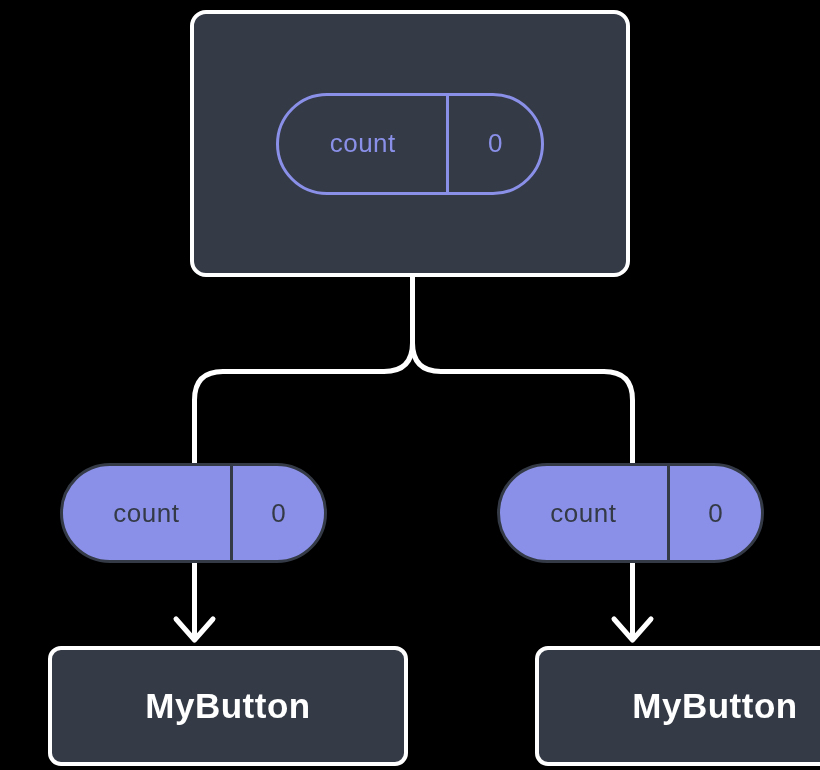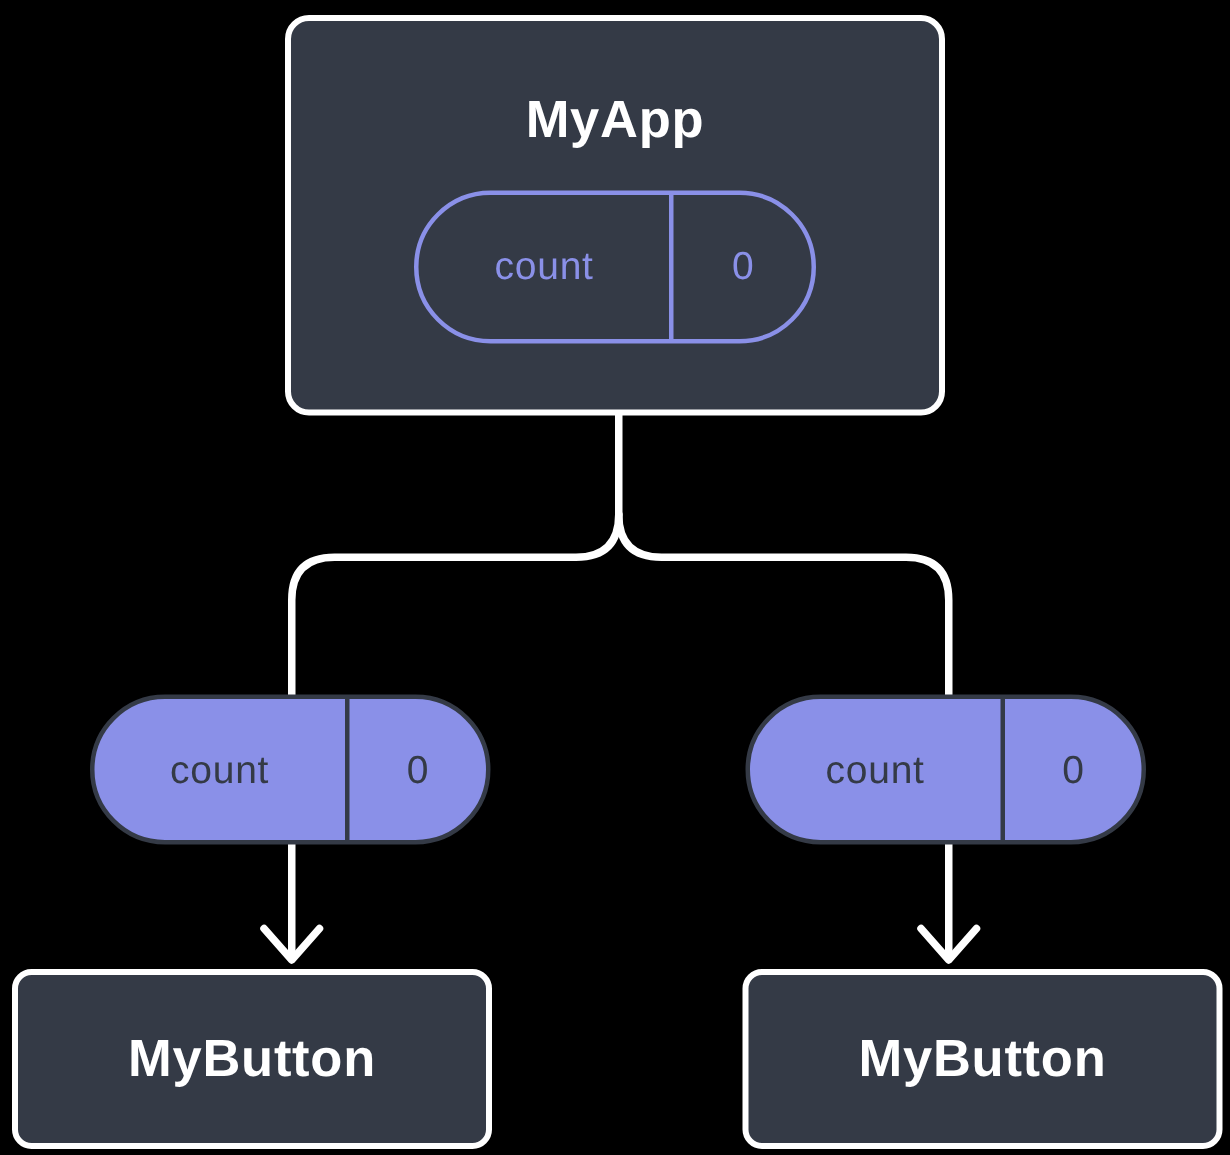--- a/index.html
+++ b/index.html
@@ -36,23 +36,24 @@
   }
   .node-root {
     left: 190px;
     top: 10px;
     width: 440px;
     height: 267px;
     border-radius: 16px;
     gap: 26px;
   }
   .node-child {
-    width: 320px;
+    width: 360px;
     height: 120px;
     border-radius: 13px;
+    margin-left: 40px;
   }
   .node-child-left  { left: 8px;   top: 646px; }
   .node-child-right { left: 495px; top: 646px; }
   .node-title {
     color: #ffffff;
     font-size: 35px;
     font-weight: 700;
     letter-spacing: 0.5px;
     line-height: 1.2;
   }
@@ -106,21 +107,20 @@
     <path d="M412.5 272 L412.5 343" stroke="#ffffff" stroke-width="5" stroke-linecap="round"></path>
     <path d="M412.5 343 C412.5 362 403 371.5 384 371.5 L223 371.5 C204 371.5 194.5 381 194.5 400 L194.5 466" stroke="#ffffff" stroke-width="5" stroke-linecap="round"></path>
     <path d="M412.5 343 C412.5 362 422 371.5 441 371.5 L604 371.5 C623 371.5 632.5 381 632.5 400 L632.5 466" stroke="#ffffff" stroke-width="5" stroke-linecap="round"></path>
     <path d="M194.5 558 L194.5 638" stroke="#ffffff" stroke-width="5" stroke-linecap="round"></path>
     <path d="M176 619 L194.5 640 L213 619" stroke="#ffffff" stroke-width="5" stroke-linecap="round" stroke-linejoin="round"></path>
     <path d="M632.5 558 L632.5 638" stroke="#ffffff" stroke-width="5" stroke-linecap="round"></path>
     <path d="M614 619 L632.5 640 L651 619" stroke="#ffffff" stroke-width="5" stroke-linecap="round" stroke-linejoin="round"></path>
   </svg>
 
   <div class="node node-root">
-    <div class="node-title">MyApp</div>
     <div class="pill pill-outline">
       <div class="pill-name">count</div>
       <div class="pill-value">0</div>
     </div>
   </div>
 
   <div class="pill pill-filled pill-left">
     <div class="pill-name">count</div>
     <div class="pill-value">0</div>
   </div>

